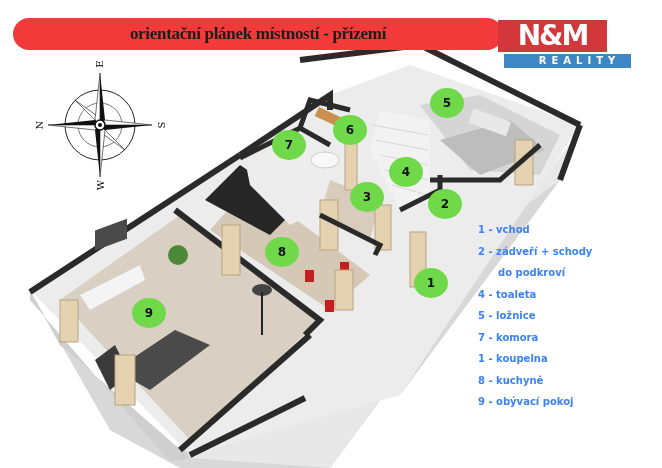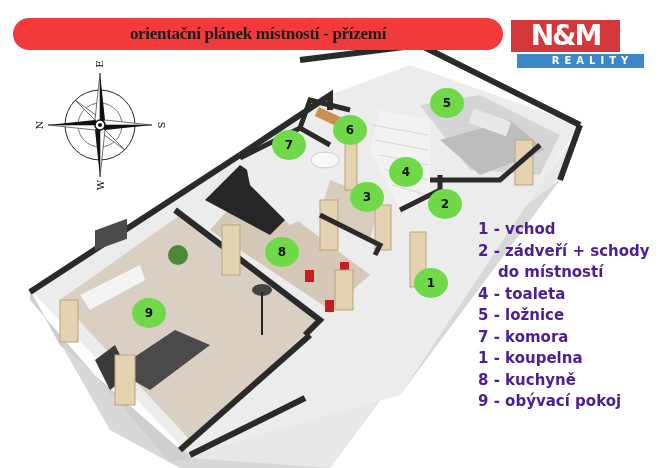--- a/index.html
+++ b/index.html
@@ -1,24 +1,24 @@
 <!DOCTYPE html>
 <html><head>
 <meta charset="utf-8">
 <style>
   html, body { margin:0; padding:0; }
   body { width:662px; height:468px; background:#ffffff; position:relative; overflow:hidden; font-family:"Liberation Sans", sans-serif; }
   .title-bar { position:absolute; left:13px; top:18px; width:490px; height:32px; background:#f23a3a; border-radius:16px; display:flex; align-items:center; justify-content:center; }
   .title-bar span { font-family:Liberation Serif, serif; font-weight:bold; font-size:17px; color:#1c1c1c; letter-spacing:-0.3px; }
-  .logo { position:absolute; left:498px; top:20px; width:109px; height:39px;margin-left:13px; }
+  .logo { position:absolute; left:498px; top:20px; width:109px; height:39px; }
   .logo .mm { position:absolute; left:0; top:0; width:109px; height:32px; background:#d3373a; color:#fff; font-family:"DejaVu Sans", sans-serif; font-weight:bold; font-size:28px; line-height:32px; text-align:center; letter-spacing:-2px; }
   .logo .reality { position:absolute; left:6px; top:34px; width:103px; height:14px; background:#3d87c6; color:#fff; font-family:"DejaVu Sans", sans-serif; font-weight:bold; font-size:10px; line-height:14px; text-align:center; letter-spacing:5px;padding-left:24px; }
   .compass { position:absolute; left:30px; top:55px; width:140px; height:140px; }
   .plan { position:absolute; left:0; top:0; width:662px; height:468px; }
-  .legend { position:absolute; left:478px; top:219px; font-family:"DejaVu Sans", sans-serif; font-weight:bold; font-size:15px; color:#4c1d95; line-height:21.5px; }
+  .legend { position:absolute; left:478px; top:219px; font-family:"DejaVu Sans", sans-serif; font-weight:bold; font-size:10px; color:#3b82f6; line-height:21.5px; }
   .legend div { white-space:nowrap; }
   .legend .indent { padding-left:20px; }
   .badge { position:absolute; width:34px; height:30px; border-radius:50%; background:#6fd94a; display:flex; align-items:center; justify-content:center; font-family:"DejaVu Sans", sans-serif; font-weight:bold; font-size:12px; color:#111; }
 </style>
 </head>
 <body>
 
 <svg class="plan" viewBox="0 0 662 468" xmlns="http://www.w3.org/2000/svg">
 
   <polygon points="30,290 110,430 180,468 330,468 580,130 580,125 560,180 400,395 180,450 60,345" fill="#d8d8d8"></polygon>
@@ -134,20 +134,20 @@
 <div class="badge" style="left:389px;top:157px;">4</div>
 <div class="badge" style="left:430px;top:88px;">5</div>
 <div class="badge" style="left:333px;top:115px;">6</div>
 <div class="badge" style="left:272px;top:130px;">7</div>
 <div class="badge" style="left:265px;top:237px;">8</div>
 <div class="badge" style="left:132px;top:298px;">9</div>
 
 <div class="legend">
   <div>1 - vchod</div>
   <div>2 - zádveří + schody</div>
-  <div class="indent">do místností</div>
+  <div class="indent">do podkroví</div>
   <div>4 - toaleta</div>
   <div>5 - ložnice</div>
   <div>7 - komora</div>
   <div>1 - koupelna</div>
   <div>8 - kuchyně</div>
   <div>9 - obývací pokoj</div>
 </div>
 
 </body></html>

